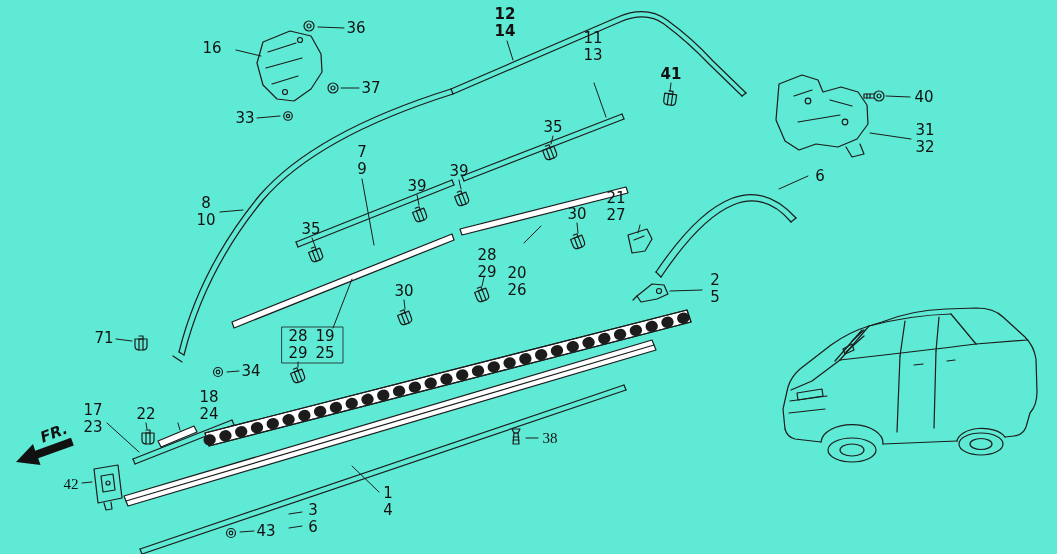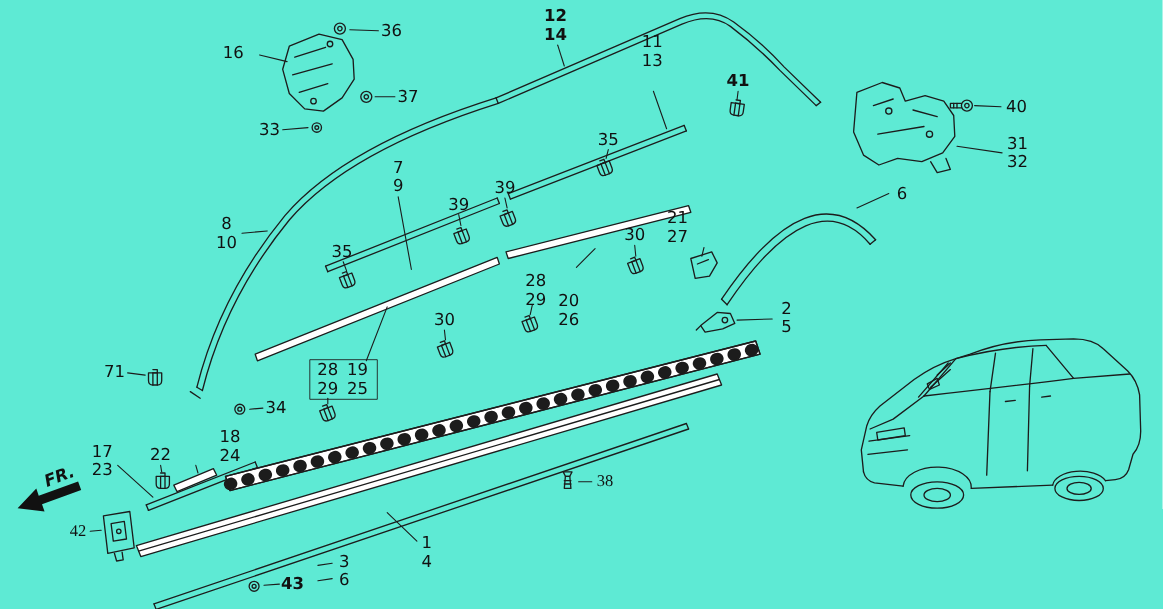--- a/index.html
+++ b/index.html
@@ -345,21 +345,21 @@
       <div class="callout" style="left: 93px; top: 419px;">
         <div>17</div>
         <div>23</div>
       </div>
       <div class="callout" style="left: 146px; top: 414px;">
         <div>22</div>
       </div>
       <div class="callout" style="left: 71px; top: 484px; font-family: Liberation Serif, serif;">
         <div>42</div>
       </div>
-      <div class="callout" style="left: 266px; top: 531px; font-weight: bold;">
+      <div class="callout" style="left: 266px; top: 531px;">
         <div>43</div>
       </div>
       <div class="callout" style="left: 313px; top: 519px;">
         <div>3</div>
         <div>6</div>
       </div>
       <div class="callout" style="left: 388px; top: 502px;">
         <div>1</div>
         <div>4</div>
       </div>

